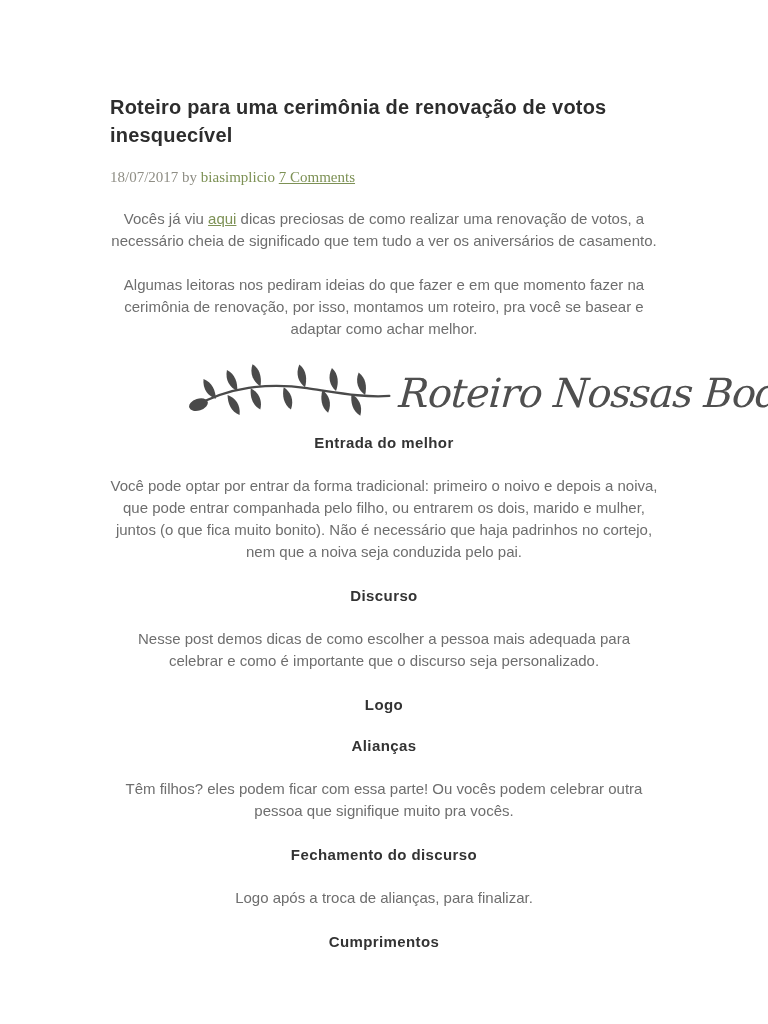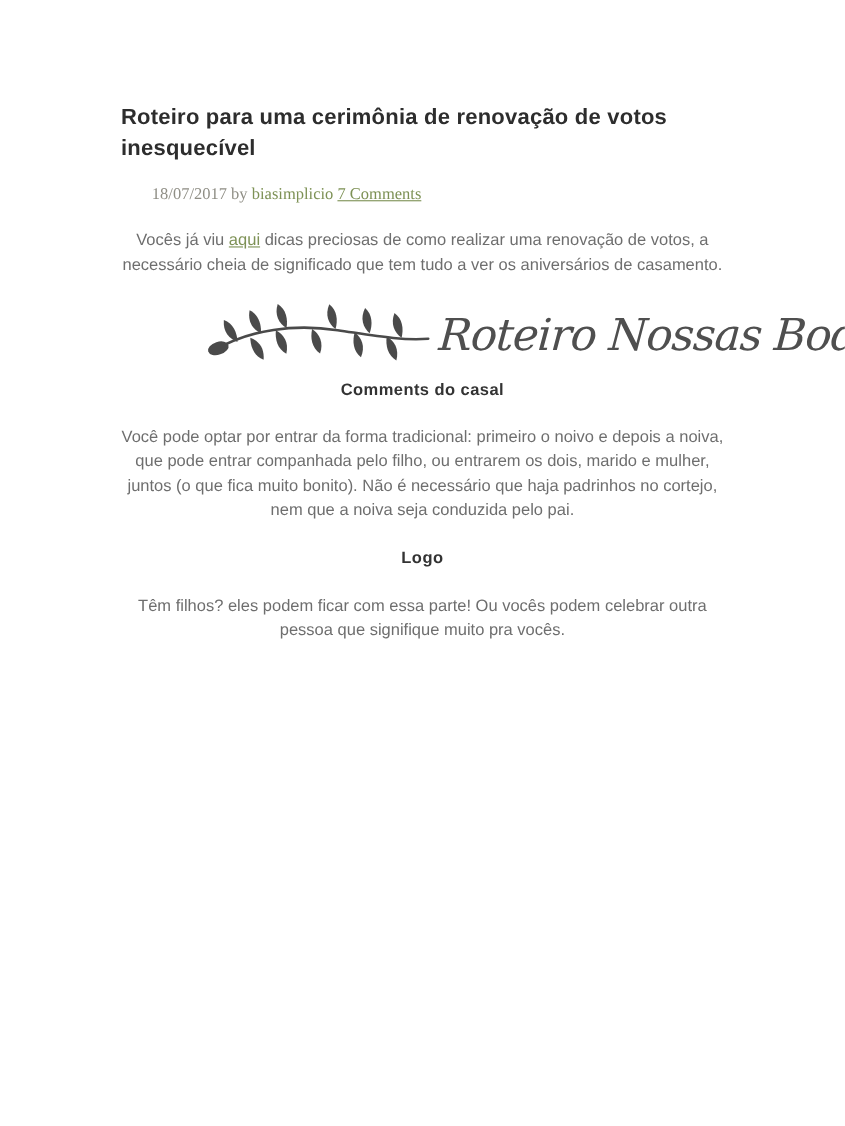--- a/index.html
+++ b/index.html
@@ -28,21 +28,20 @@
     color:var(--title-text);
     letter-spacing:.2px;
     margin-bottom:20px;
     text-align:left;
   }
   .byline{
     font-family:"Liberation Serif","DejaVu Serif",serif;
     font-size:15px;
     color:var(--byline-text);
     margin-bottom:22px;
-    margin-left:28px;
   }
   .byline a, .byline .author{
     color:var(--link-green);
     text-decoration:none;
     cursor:pointer;
   }
   .byline .comments{
     color:var(--link-green);
     text-decoration:underline;
     cursor:pointer;
@@ -95,20 +94,21 @@
 
   <h1 class="page-title">Roteiro para uma cerimônia de renovação de votos inesquecível</h1>
 
   <div class="byline">
     <span>18/07/2017</span><span> by </span><a class="author">biasimplicio</a>
     <a class="comments">7 Comments</a>
   </div>
 
   <p class="body-par"><span>Vocês já viu </span><a class="inline-link">aqui</a><span> dicas preciosas de como realizar uma renovação de votos, a necessário cheia de significado que tem tudo a ver os aniversários de casamento.</span></p>
 
+  <p class="body-par">Algumas leitoras nos pediram ideias do que fazer e em que momento fazer na cerimônia de renovação, por isso, montamos um roteiro, pra você se basear e adaptar como achar melhor.</p>
 
   <div class="logo-row">
     <svg class="logo-branch" width="205" height="62" viewBox="0 0 210 64" aria-hidden="true">
       <defs>
         <path id="leaf" d="M0 0 C 5 -7, 7.5 -16, 2.5 -24 C -5 -16, -4.5 -7, 0 0"></path>
       </defs>
       <g fill="#4a4a4a" stroke="none">
         <path d="M6 46 C 40 26, 82 21, 122 27 C 156 32, 182 37, 207 35" fill="none" stroke="#4a4a4a" stroke-width="2.4" stroke-linecap="round"></path>
         <ellipse cx="10" cy="44" rx="10" ry="6" transform="rotate(-18 10 44)"></ellipse>
         <use href="#leaf" transform="translate(28 38) rotate(-38)"></use>
@@ -121,28 +121,41 @@
         <use href="#leaf" transform="translate(64 27) rotate(150)"></use>
         <use href="#leaf" transform="translate(98 26) rotate(156)"></use>
         <use href="#leaf" transform="translate(138 29) rotate(160)"></use>
         <use href="#leaf" transform="translate(168 33) rotate(152)"></use>
       </g>
     </svg>
     <span class="logo-script">Roteiro Nossas Bodas</span>
   </div>
 
   <section>
-    <h2 class="section-heading">Comments do casal</h2>
+    <h2 class="section-heading">Entrada do melhor</h2>
     <p class="body-par">Você pode optar por entrar da forma tradicional: primeiro o noivo e depois a noiva, que pode entrar companhada pelo filho, ou entrarem os dois, marido e mulher, juntos (o que fica muito bonito). Não é necessário que haja padrinhos no cortejo, nem que a noiva seja conduzida pelo pai.</p>
   </section>
 
+  <section>
+    <h2 class="section-heading">Discurso</h2>
+    <p class="body-par">Nesse post demos dicas de como escolher a pessoa mais adequada para celebrar e como é importante que o discurso seja personalizado.</p>
+  </section>
 
   <section>
     <h2 class="section-heading">Logo</h2>
   </section>
 
   <section>
+    <h2 class="section-heading">Alianças</h2>
     <p class="body-par">Têm filhos? eles podem ficar com essa parte! Ou vocês podem celebrar outra pessoa que signifique muito pra vocês.</p>
   </section>
 
+  <section>
+    <h2 class="section-heading">Fechamento do discurso</h2>
+    <p class="body-par">Logo após a troca de alianças, para finalizar.</p>
+  </section>
 
+  <section>
+    <h2 class="section-heading">Cumprimentos</h2>
+
+  </section>
 
 </div>
 
 </body></html>

